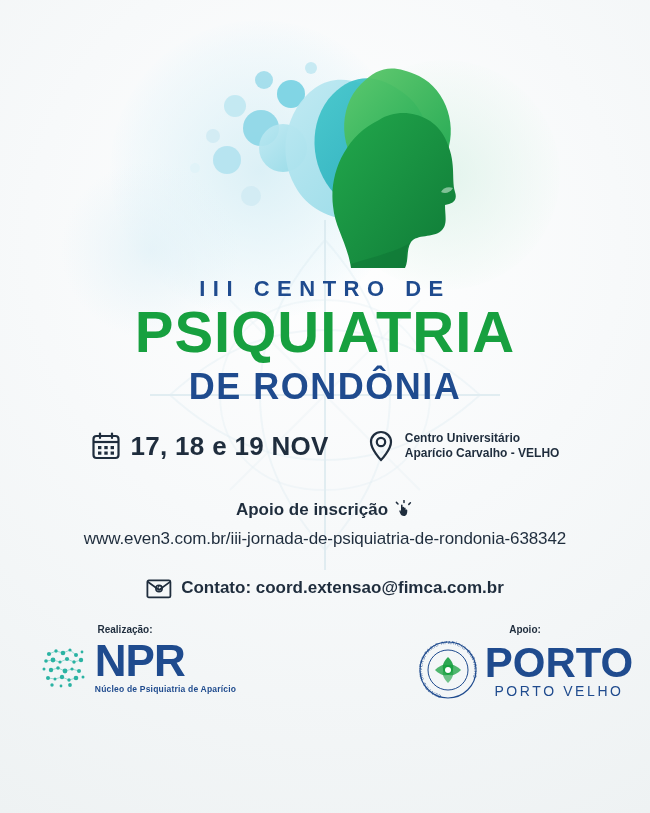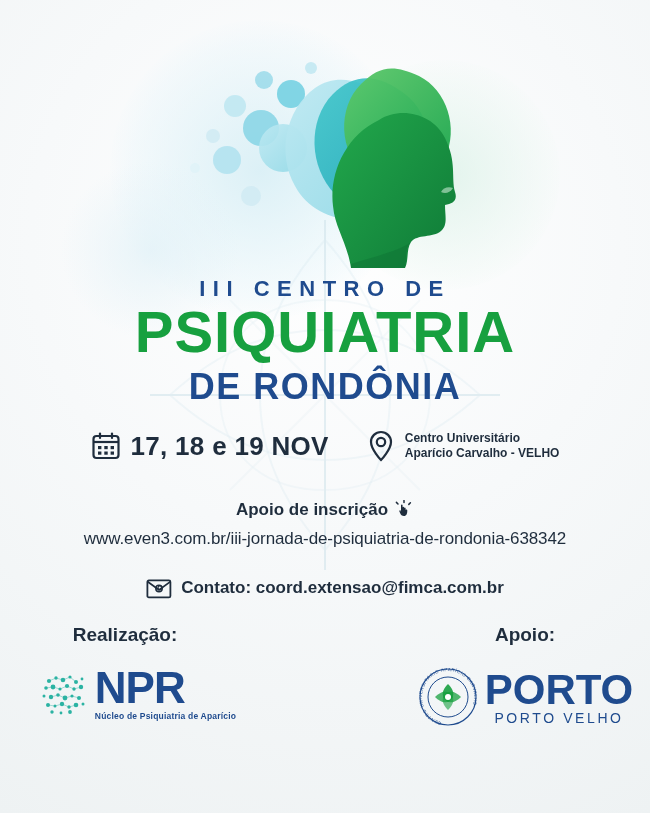--- a/index.html
+++ b/index.html
@@ -170,24 +170,24 @@
     top: 624px;
     display: flex;
     justify-content: center;
     gap: 150px;
   }
   .sponsor-col {
     text-align: center;
     width: 250px;
   }
   .sponsor-caption {
-    font-size: 19px;
-    font-weight: 700;
-    color: #1f2d3d;
-    margin-bottom: 20px;
+    font-size: 10px;
+    font-weight: 700;
+    color: #1f2d3d;
+    margin-bottom: 4px;
   }
   .npr-wordmark {
     font-size: 44px;
     font-weight: 800;
     color: #1f4b8e;
     letter-spacing: -1px;
     line-height: 1;
   }
   .npr-tagline {
     font-size: 8.5px;

